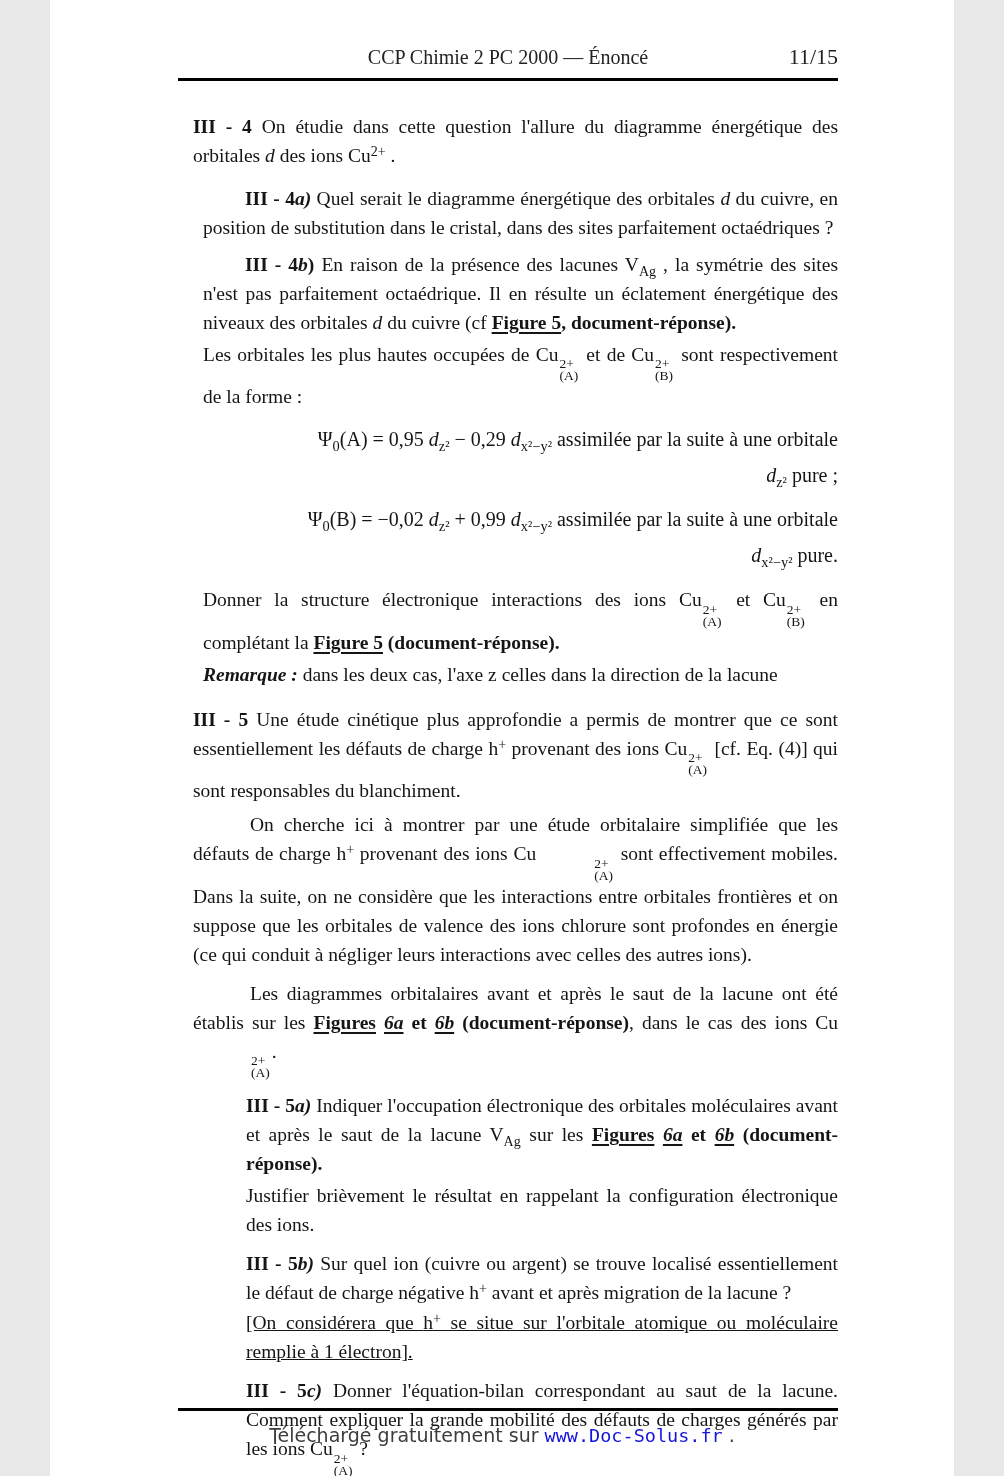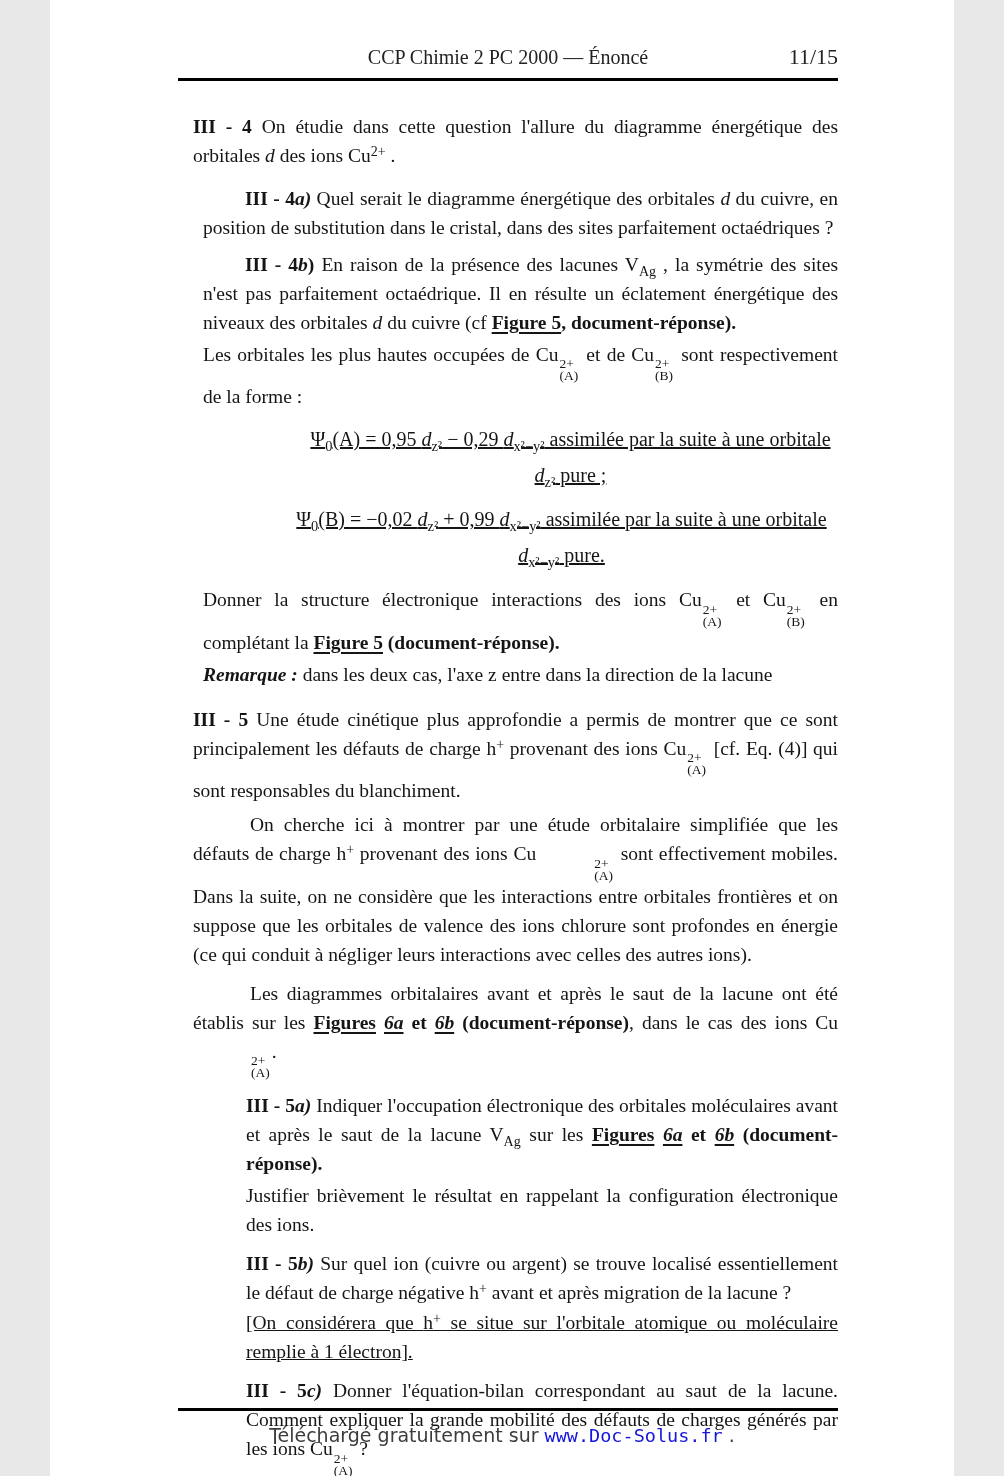--- a/index.html
+++ b/index.html
@@ -17,21 +17,21 @@
   .hdr-page{position:absolute;right:0;top:-2px;font-size:22px;color:#222;}
   .rule{position:absolute;left:128px;right:116px;height:3px;background:#000;}
   .rule.top{top:78px;}
   .rule.bottom{top:1408px;}
   main{position:absolute;left:143px;right:116px;top:112px;}
   p{margin:0;font-size:19.5px;line-height:29px;text-align:justify;}
   .q4{margin-left:10px;text-indent:42px;}
   .flush10{margin-left:10px;}
   .q5{margin-left:53px;}
   .ind{text-indent:57px;}
-  .formula{text-align:center;font-size:20px;line-height:36px;text-decoration:underline;}
+  .formula{text-align:right;font-size:20px;line-height:36px;}
   .fa{margin-left:110px;}
   .fb{margin-left:92px;}
   .fin{text-align:center;font-weight:bold;font-size:20px;}
   .b{font-weight:bold;}
   .i{font-style:italic;}
   .u{text-decoration:underline;text-decoration-thickness:2px;text-underline-offset:3px;}
   .sup{font-size:0.72em;position:relative;top:-0.45em;line-height:0;}
   .sub{font-size:0.72em;position:relative;top:0.33em;line-height:0;}
   .stack{
     display:inline-flex;flex-direction:column;align-items:flex-start;
@@ -91,22 +91,22 @@
         </span><span> sont respectivement de la forme :</span></p>
     <p id="f_a" class="formula fa"><span>Ψ</span><span class="sub">0</span><span>(A) = 0,95 </span><span class="i">d</span><span class="sub">z²</span><span> − 0,29 </span><span class="i">d</span><span class="sub">x²−y²</span><span> assimilée par la suite à une orbitale </span><span class="i">d</span><span class="sub">z²</span><span> pure ;</span></p>
     <p id="f_b" class="formula fb"><span>Ψ</span><span class="sub">0</span><span>(B) = −0,02 </span><span class="i">d</span><span class="sub">z²</span><span> + 0,99 </span><span class="i">d</span><span class="sub">x²−y²</span><span> assimilée par la suite à une orbitale  </span><span class="i">d</span><span class="sub">x²−y²</span><span> pure.</span></p>
     <p id="p_donner" class="flush10"><span>Donner la structure électronique interactions des ions </span><span>Cu</span><span class="stack">
           <span class="st">2+</span>
           <span class="sb">(A)</span>
         </span><span> et </span><span>Cu</span><span class="stack">
           <span class="st">2+</span>
           <span class="sb">(B)</span>
         </span><span> en complétant la </span><span class="b u">Figure 5</span><span class="b"> (document-réponse).</span></p>
-    <p id="p_remarque" class="flush10"><span class="b i">Remarque :</span><span>  dans les deux cas, l'axe z entre dans la direction de la lacune</span></p>
-    <p id="p_iii5"><span class="b">III - 5</span><span>  Une étude cinétique plus approfondie a permis de montrer que ce sont principalement les défauts de charge </span><span>h</span><span class="sup">+</span><span>  provenant des ions </span><span>Cu</span><span class="stack">
+    <p id="p_remarque" class="flush10"><span class="b i">Remarque :</span><span>  dans les deux cas, l'axe z celles dans la direction de la lacune</span></p>
+    <p id="p_iii5"><span class="b">III - 5</span><span>  Une étude cinétique plus approfondie a permis de montrer que ce sont essentiellement les défauts de charge </span><span>h</span><span class="sup">+</span><span>  provenant des ions </span><span>Cu</span><span class="stack">
           <span class="st">2+</span>
           <span class="sb">(A)</span>
         </span><span> [cf. Eq. (4)] qui sont responsables du blanchiment.</span></p>
     <p id="p_oncherche" class="ind"><span>On cherche ici à montrer par une étude orbitalaire simplifiée que les défauts de charge </span><span>h</span><span class="sup">+</span><span> provenant des ions </span><span>Cu</span><span class="stack">
           <span class="st">2+</span>
           <span class="sb">(A)</span>
         </span><span> sont effectivement mobiles. Dans la suite, on ne considère que les interactions entre orbitales frontières et on suppose que les orbitales de valence des ions chlorure sont profondes en énergie (ce qui conduit à négliger leurs interactions avec celles des autres ions).</span></p>
     <p id="p_diagrammes" class="ind"><span>Les diagrammes orbitalaires avant et après le saut de la lacune ont été établis sur les </span><span class="b u">Figures</span><span class="b"> </span><span class="b i u">6a</span><span class="b"> et </span><span class="b i u">6b</span><span class="b"> (document-réponse)</span><span>, dans le cas des ions </span><span>Cu</span><span class="stack">
           <span class="st">2+</span>
           <span class="sb">(A)</span>

